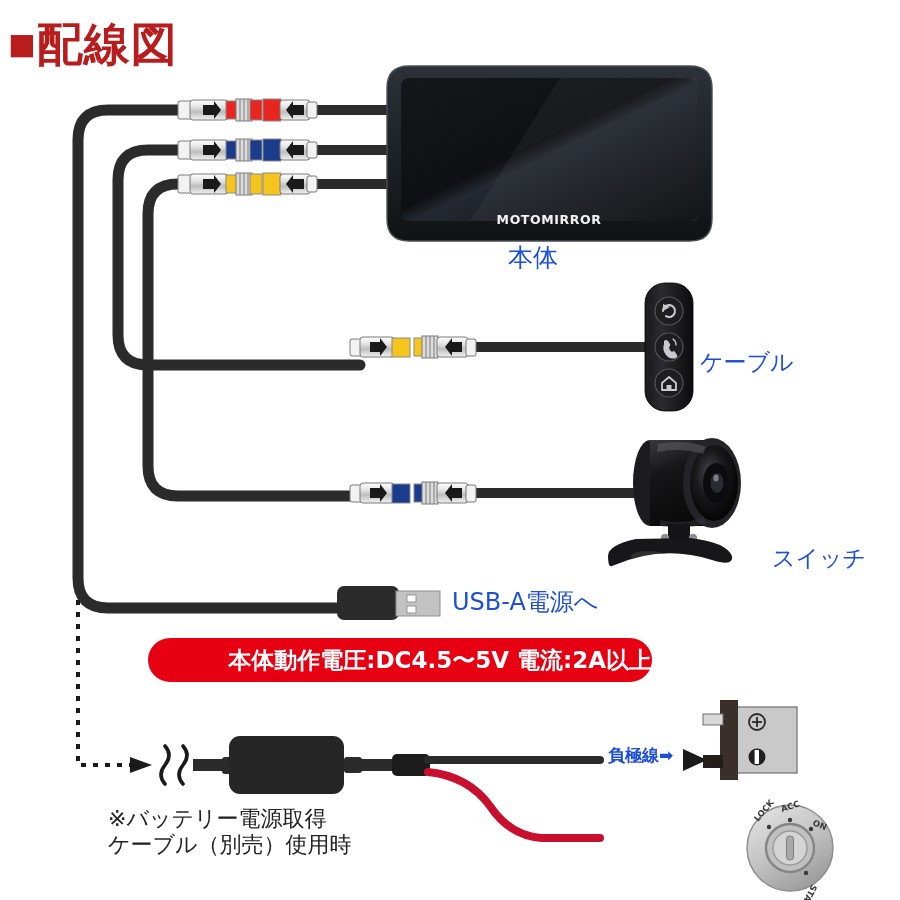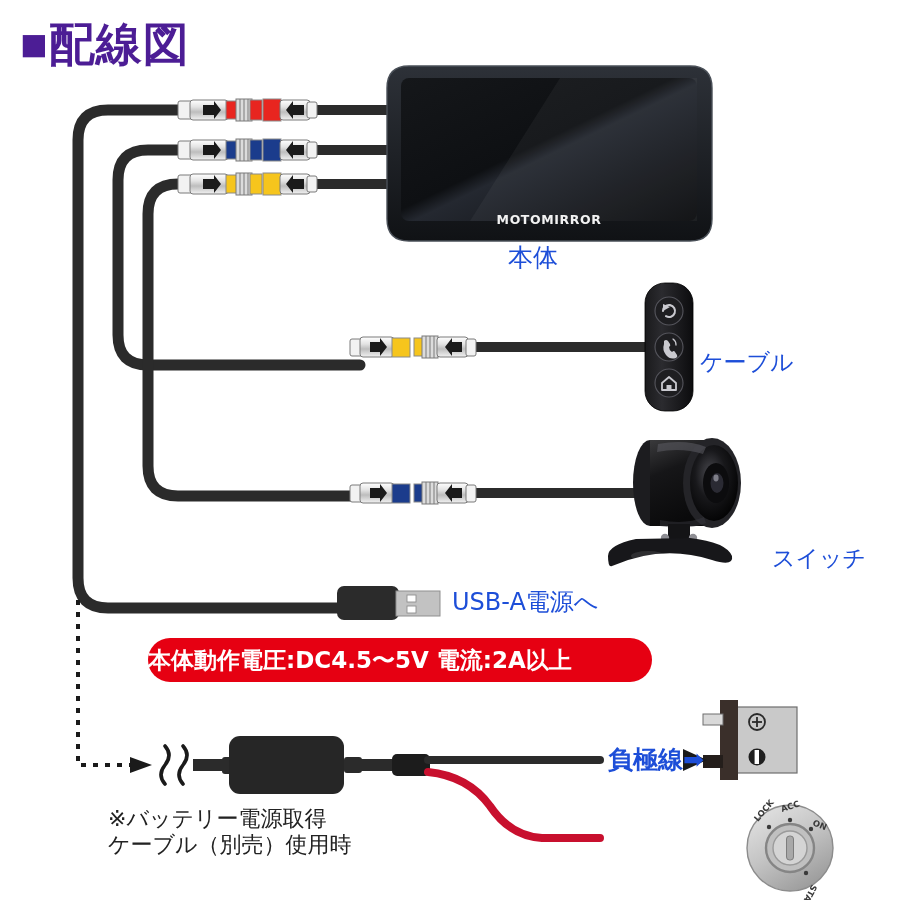--- a/index.html
+++ b/index.html
@@ -23,60 +23,60 @@
     width: 900px;
     height: 900px;
   }
   .txt {
     position: absolute;
     white-space: pre;
     color: #1a1a1a;
     line-height: 1.18;
   }
   #page-title {
-    left: 20px;
+    left: 8px;
     top: 18px;
     font-family: "Liberation Serif", "DejaVu Serif", serif;
     font-size: 46px;
     font-weight: 700;
     letter-spacing: 1px;
-    color: #4c1d95;
+    color: #b91c1c;
     text-align: center;
   }
   .lbl-jp {
     font-family: "DejaVu Sans", "Liberation Sans", sans-serif;
     font-size: 24px;
     font-weight: 400;
     color: #1d4ed8;
   }
   .lbl-jp-sm {
     font-family: "DejaVu Sans", "Liberation Sans", sans-serif;
     font-size: 21px;
     font-weight: 400;
     color: #222222;
   }
   #label-main-unit { left: 508px; top: 243px; font-size: 25px; }
   #label-controller { left: 700px; top: 322px; font-size: 23px; }
   #label-rear-camera { left: 772px; top: 545px; font-size: 23px; }
   #label-usb { left: 452px; top: 588px; font-size: 24px; }
   #label-battery-cable { left: 108px; top: 806px; font-size: 22px; text-align: left; }
-  #label-neg-wire { left: 608px; top: 745px; font-size: 25px; font-weight: 700; }
+  #label-neg-wire { left: 608px; top: 745px; font-size: 17px; font-weight: 700; }
   #label-acc-wire { left: 608px; top: 823px; font-size: 24px; font-weight: 700; }
 
   #warn-banner {
     position: absolute;
     left: 148px;
     top: 638px;
     width: 504px;
     height: 44px;
     background: #e60012;
     border-radius: 22px;
     display: flex;
     align-items: center;
-    justify-content: flex-start;
+    justify-content: flex-end;
   }
   #warn-banner .warn-text {
     color: #ffffff;
     font-family: "DejaVu Sans", "Liberation Sans", sans-serif;
     font-size: 23px;
     font-weight: 700;
     letter-spacing: 0px;
     white-space: pre;
   }
   .arrow-glyph {

